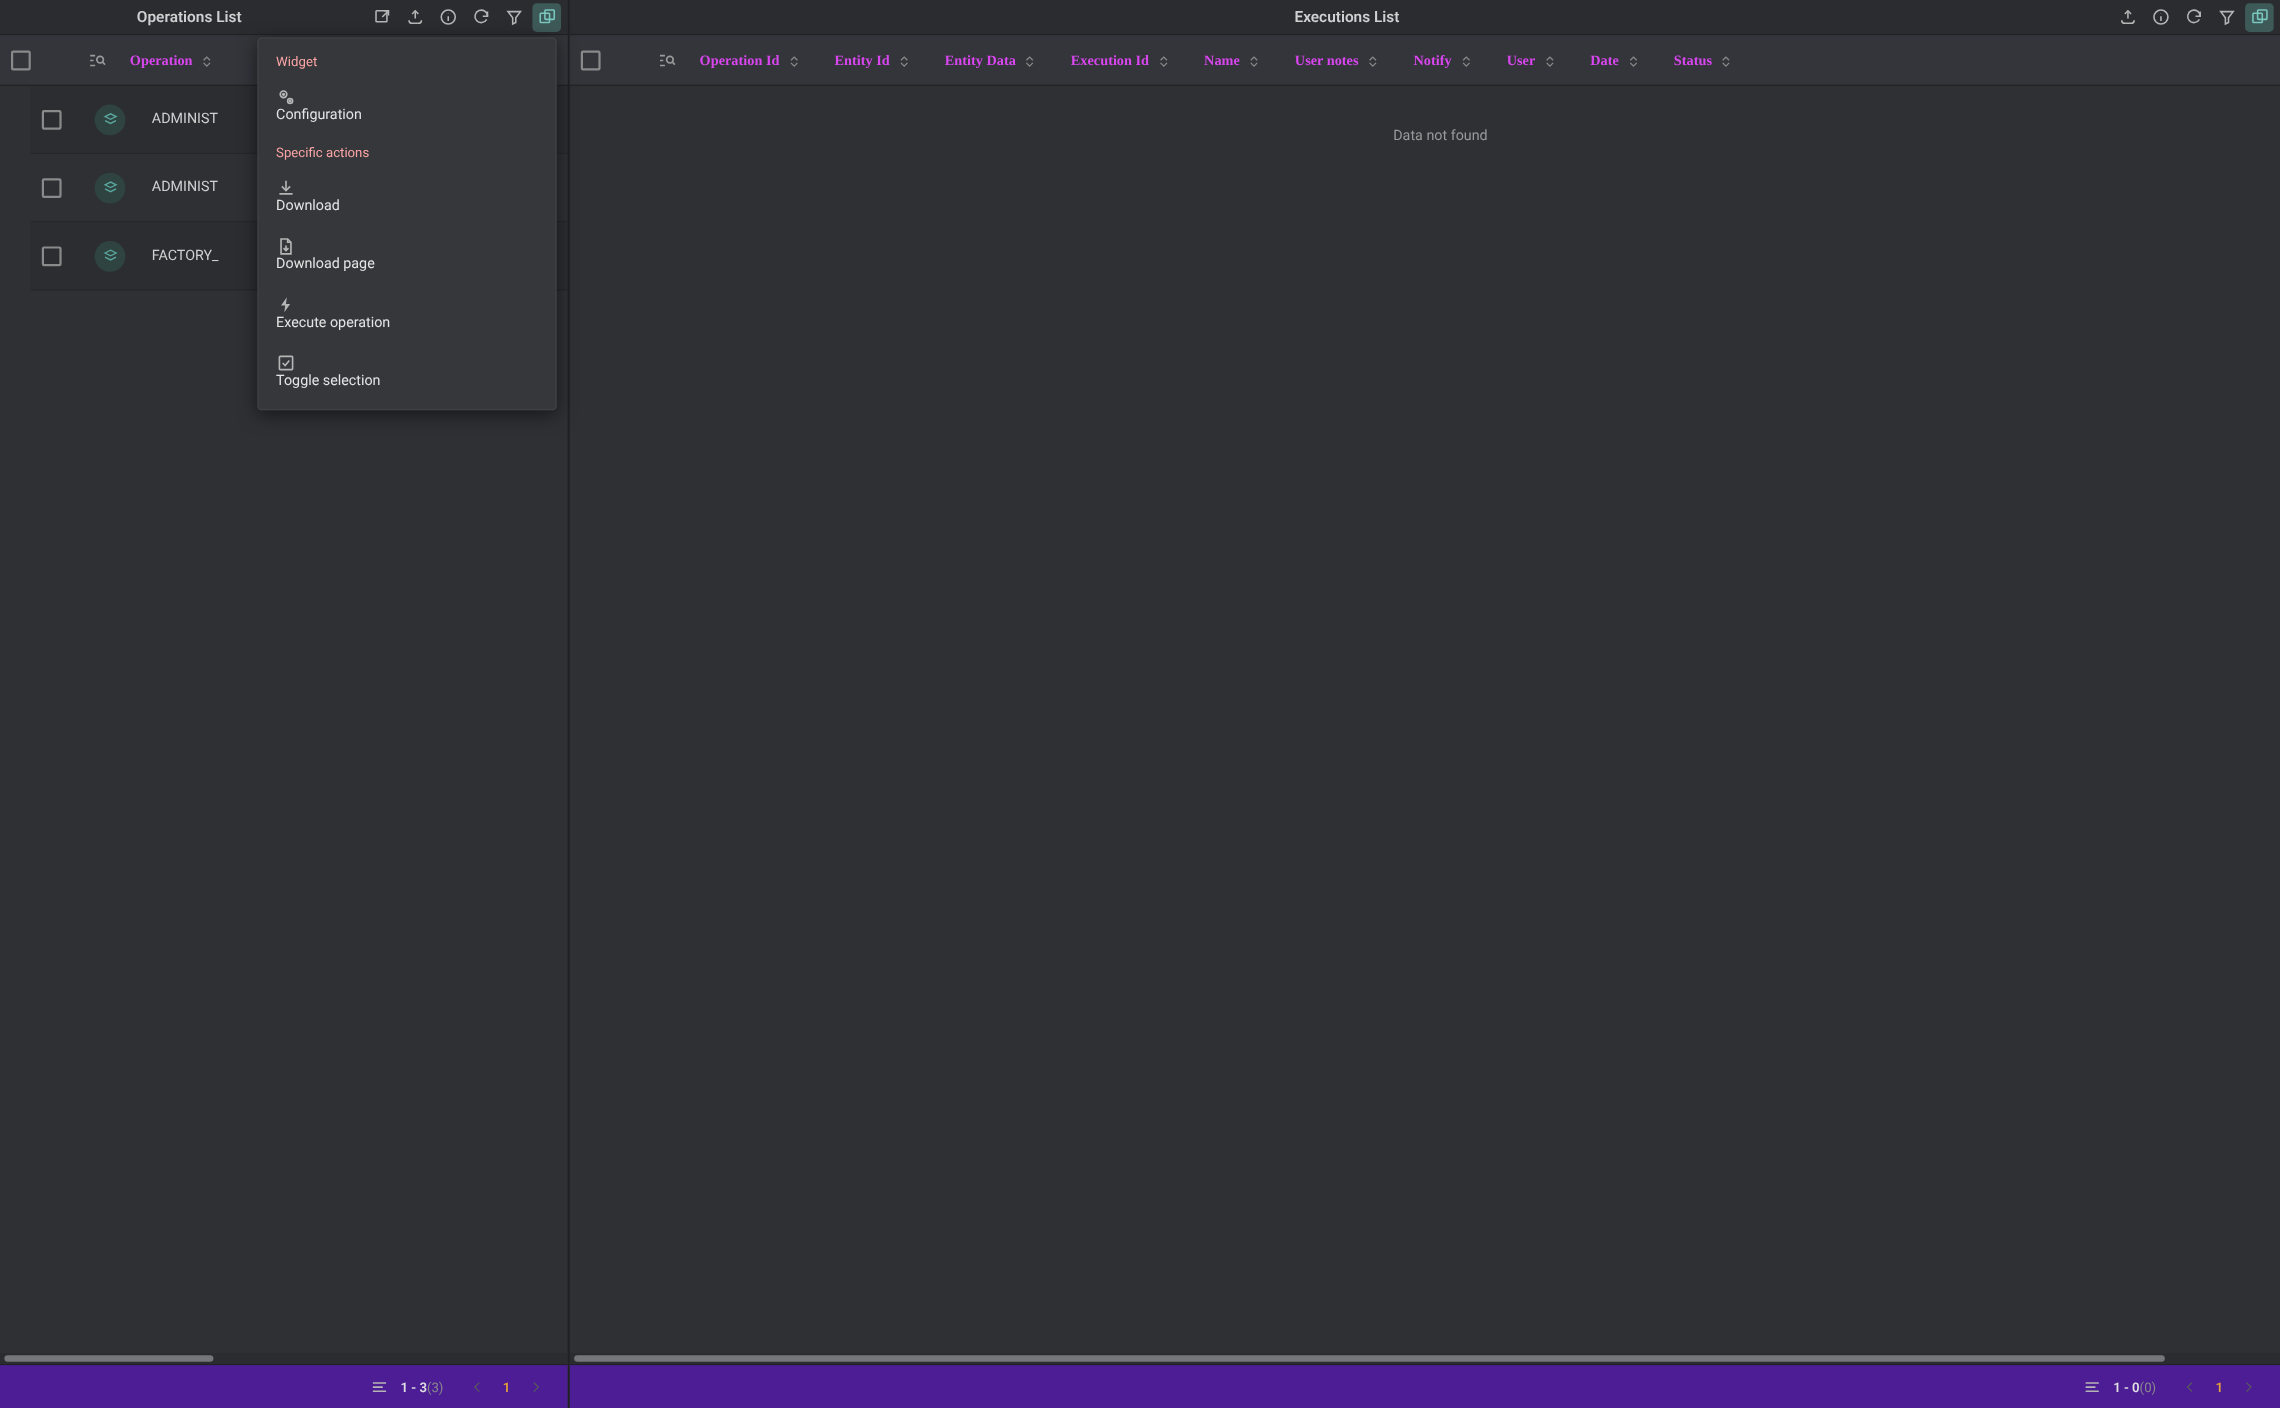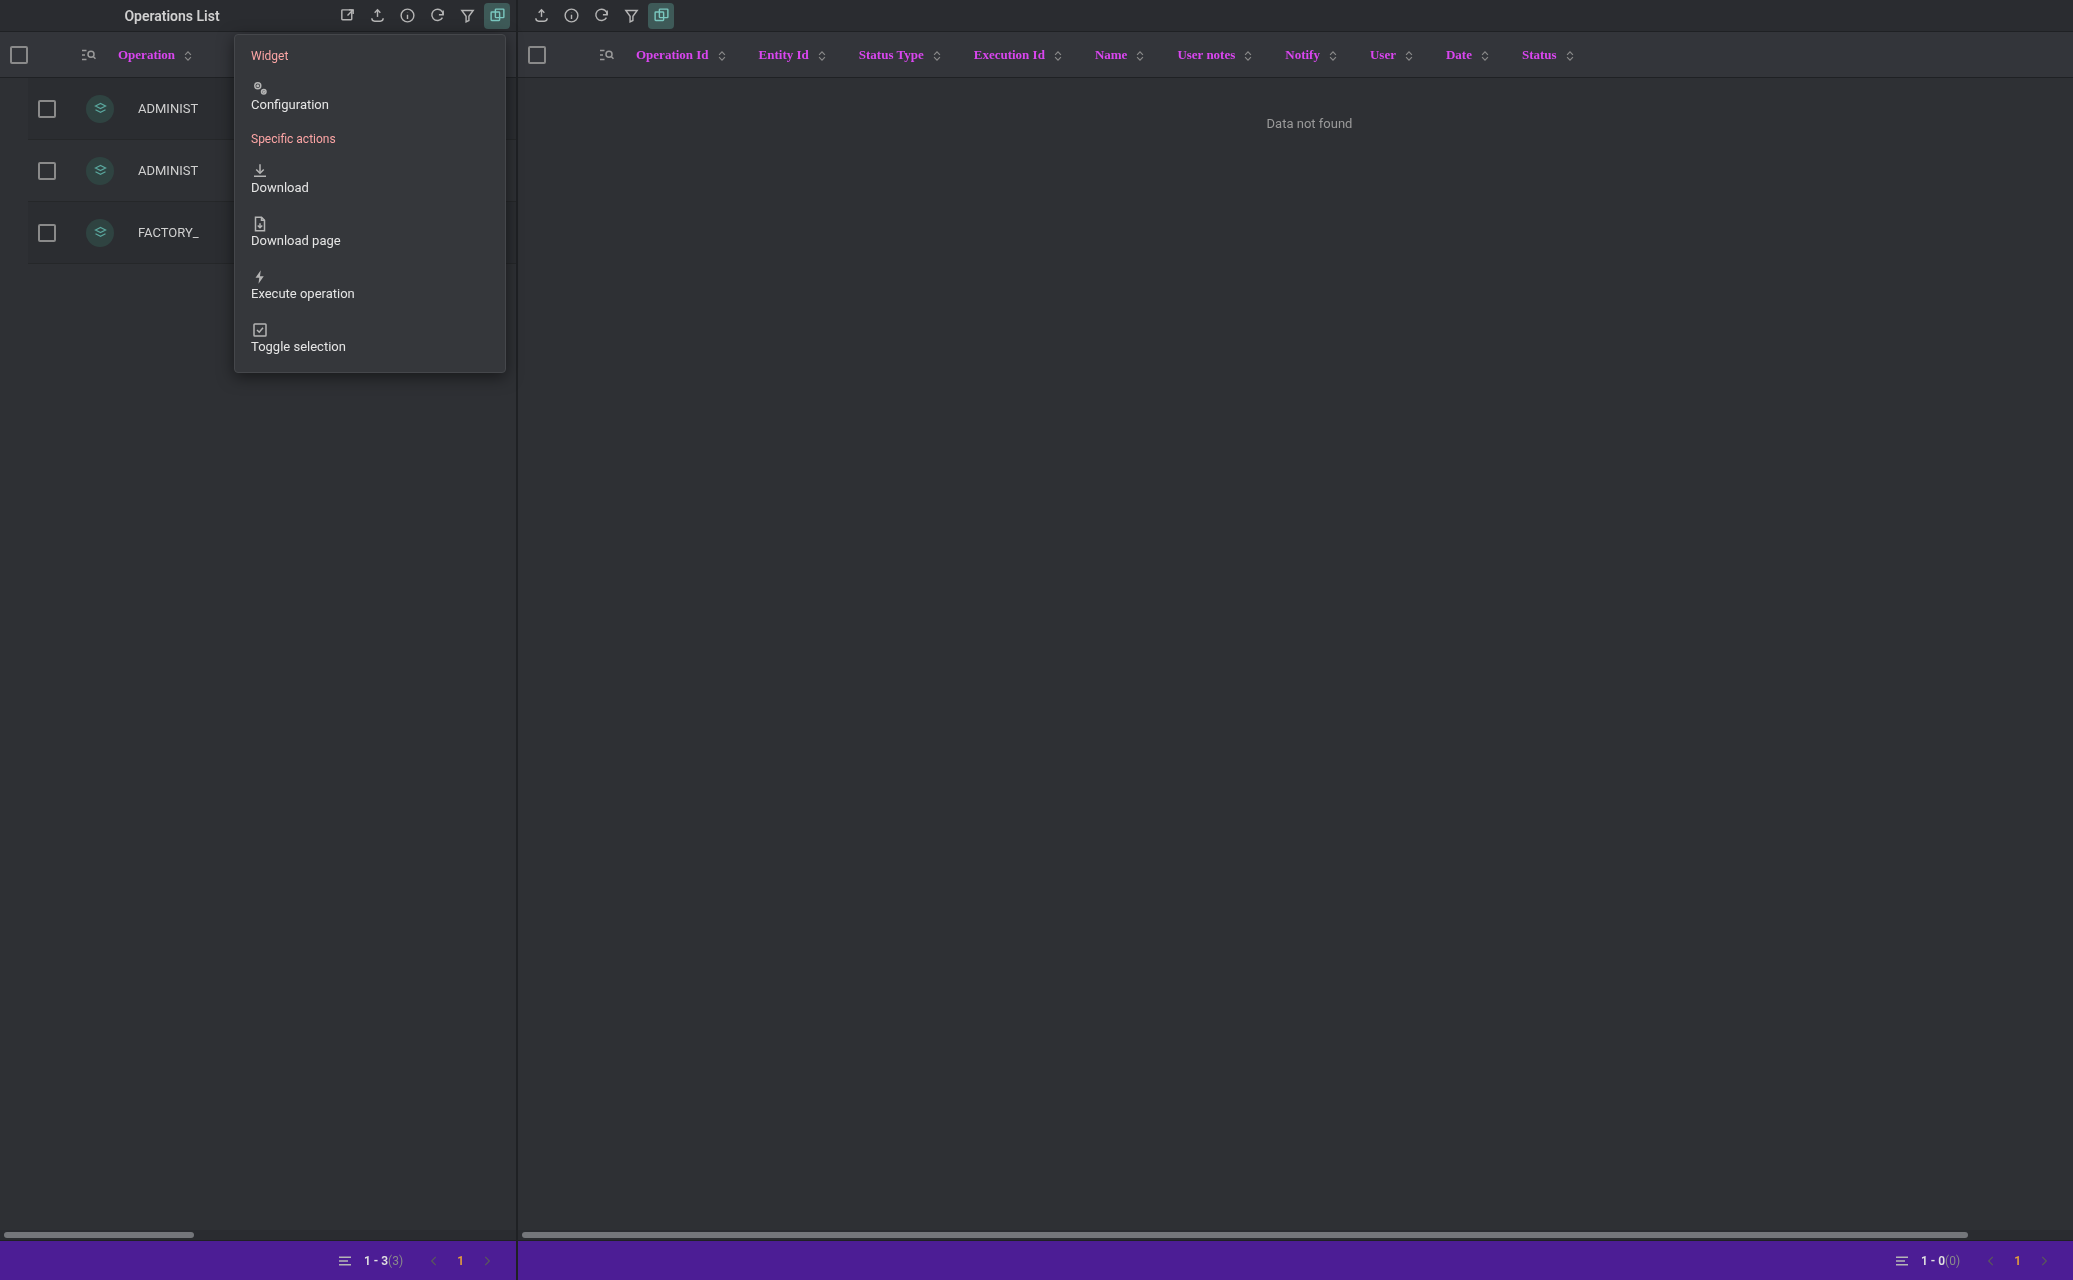--- a/index.html
+++ b/index.html
@@ -327,20 +327,21 @@
           <rect x="4" y="4" width="16" height="16" rx="1"></rect>
           <path d="M8 12 L11 15 L16 9"></path>
         </svg>
       <span>Toggle selection</span>
     </div>
   </div>
 </div>
 
 <div class="panel panel-right">
   <div class="panel-header">
+    <div class="panel-title">Executions List</div>
     <div class="toolbar">
       <div class="tb-btn">
           <svg viewBox="0 0 24 24" fill="none" stroke="currentColor" stroke-width="2">
             <path d="M4 16 Q4 20 8 20 L16 20 Q20 20 20 16"></path>
             <path d="M12 4 L12 14"></path>
             <path d="M8 8 L12 4 L16 8"></path>
           </svg>
         </div>
       <div class="tb-btn">
           <svg viewBox="0 0 24 24" fill="none" stroke="currentColor" stroke-width="2">
@@ -383,21 +384,21 @@
           <path d="M7 10 L12 5 L17 10 M7 14 L12 19 L17 14"></path>
         </svg>
       </div>
     <div class="col">
         <span>Entity Id</span>
         <svg class="sort-icon" viewBox="0 0 24 24" fill="none" stroke="currentColor" stroke-width="2">
           <path d="M7 10 L12 5 L17 10 M7 14 L12 19 L17 14"></path>
         </svg>
       </div>
     <div class="col">
-        <span>Status Type</span>
+        <span>Entity Data</span>
         <svg class="sort-icon" viewBox="0 0 24 24" fill="none" stroke="currentColor" stroke-width="2">
           <path d="M7 10 L12 5 L17 10 M7 14 L12 19 L17 14"></path>
         </svg>
       </div>
     <div class="col">
         <span>Execution Id</span>
         <svg class="sort-icon" viewBox="0 0 24 24" fill="none" stroke="currentColor" stroke-width="2">
           <path d="M7 10 L12 5 L17 10 M7 14 L12 19 L17 14"></path>
         </svg>
       </div>

